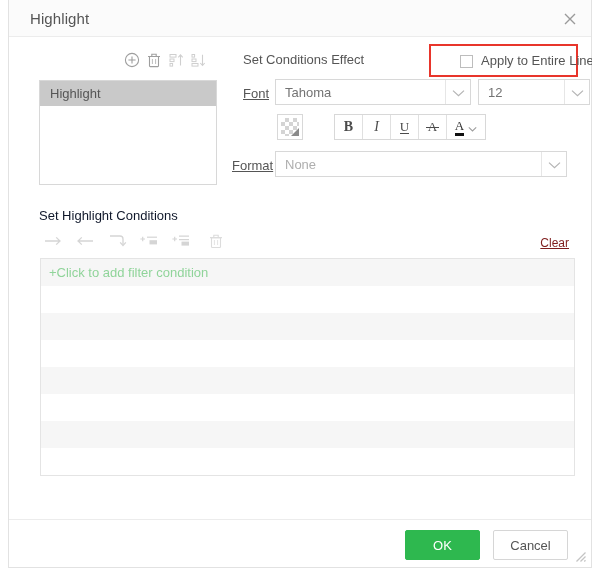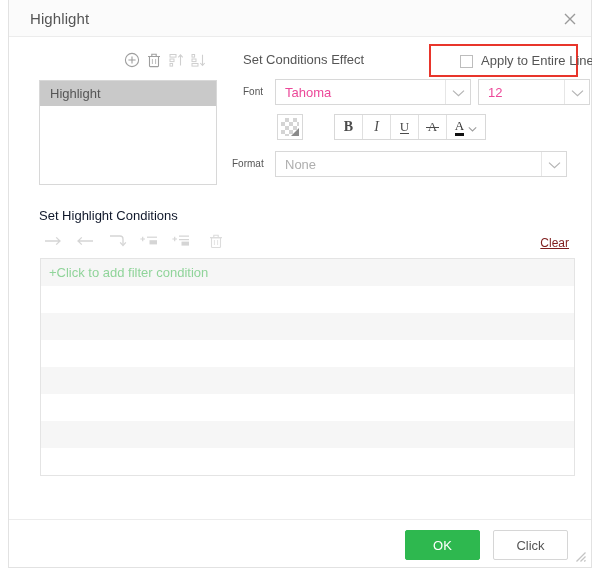--- a/index.html
+++ b/index.html
@@ -137,40 +137,41 @@
   }
   .apply-label {
     margin-left: 8px;
     font-size: 13px;
     color: #555555;
     white-space: nowrap;
   }
 
   .fld-label {
     position: absolute;
-    font-size: 10px;
-    color: #555555;
+    font-size: 13px;
+    color: #555555;
+    text-decoration: underline;
   }
   .lbl-font   { left: 234px; top: 86px; }
   .lbl-format { left: 223px; top: 158px; }
 
   .combo {
     position: absolute;
     border: 1px solid #d8d8d8;
     background: #ffffff;
     box-sizing: border-box;
     height: 26px;
     cursor: pointer;
   }
   .combo .val {
     position: absolute;
     left: 9px;
     top: 5px;
     font-size: 13px;
-    color: #ec4899;
+    color: #737373;
     white-space: nowrap;
   }
   .combo .val.placeholder { color: #aeaeae; }
   .combo .arrowcell {
     position: absolute;
     right: 0; top: 0;
     width: 25px;
     height: 100%;
     border-left: 1px solid #e6e6e6;
     box-sizing: border-box;
@@ -537,21 +538,21 @@
     <div class="cond-row odd"></div>
     <div class="cond-row even"></div>
     <div class="cond-row odd"></div>
     <div class="cond-row even"></div>
     <div class="cond-row odd"></div>
     <div class="cond-row even"></div>
   </div>
 
   <div class="footer-sep"></div>
   <div class="btn btn-ok">OK</div>
-  <div class="btn btn-cancel">Click</div>
+  <div class="btn btn-cancel">Cancel</div>
 
   <div class="grip">
     <svg width="14" height="14" viewBox="0 0 14 14">
       <path d="M12.5 3.5 L3.5 12.5 M12.5 7.5 L7.5 12.5 M12.5 11.3 L11.3 12.5" stroke="#c4c4c4" stroke-width="1.3" fill="none"></path>
     </svg>
   </div>
 
 </div>
 
 </body></html>

